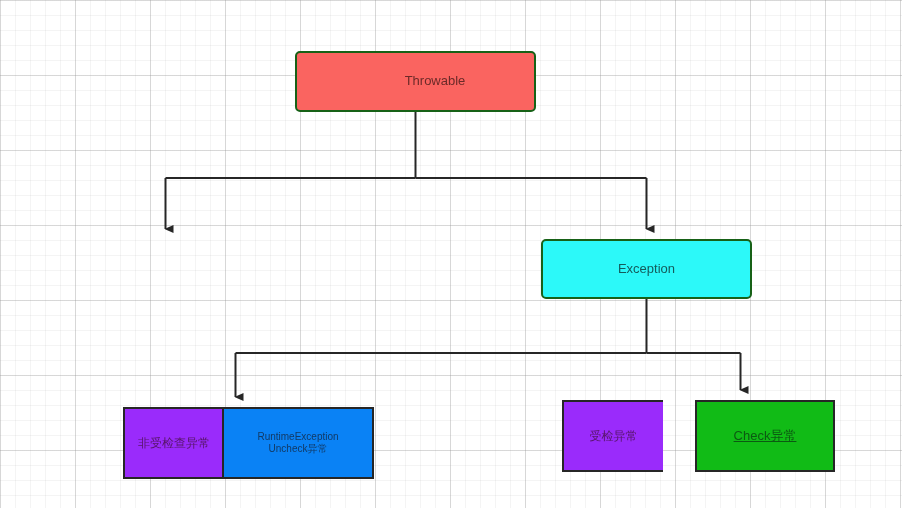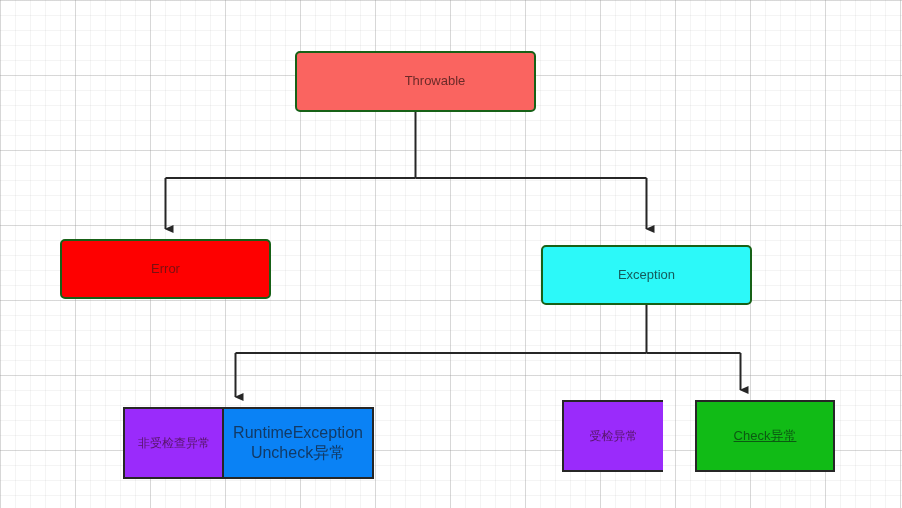--- a/index.html
+++ b/index.html
@@ -51,29 +51,29 @@
     border-style: solid;
     font-size: 13px;
   }
   .n-throwable {
     left: 295px; top: 51px; width: 241px; height: 61px;
   }
   .n-error {
     left: 60px; top: 239px; width: 211px; height: 60px;
   }
   .n-exception {
-    left: 541px; top: 245px; width: 211px; height: 60px;
+    left: 541px; top: 239px; width: 211px; height: 60px;
   }
   .n-unchecked-label {
     left: 123px; top: 407px; width: 100px; height: 72px;
     font-size: 12px;
   }
   .n-runtime {
     left: 222px; top: 407px; width: 152px; height: 72px;
-    font-size: 16px;
+    font-size: 10px;
   }
   .n-checked-label {
     left: 562px; top: 400px; width: 101px; height: 72px;
     font-size: 12px;
   }
   .n-check {
     left: 695px; top: 400px; width: 140px; height: 72px;
     font-size: 13px;
   }
 </style>
@@ -105,21 +105,20 @@
       <path d="M235.5,353 L235.5,397" stroke="#262626" stroke-width="2" fill="none" marker-end="url(#arrowhead)"></path>
     </g>
     <g>
       <path d="M646.5,353 L740.5,353" stroke="#262626" stroke-width="2" fill="none"></path>
       <path d="M740.5,353 L740.5,390" stroke="#262626" stroke-width="2" fill="none" marker-end="url(#arrowhead)"></path>
     </g>
   </svg>
 
   <div class="node rounded n-throwable" style="background:#fa6460; border-color:#176117; color:#6b2a28;padding-left:39px;">Throwable</div>
 
-  <div class="node rounded n-error" style="background:#fe0000; border-color:#176117; color:#7a1111;">Error</div>
 
   <div class="node rounded n-exception" style="background:#2cf9f9; border-color:#176117; color:#155b5b;">Exception</div>
 
   <div class="node sharp n-unchecked-label" style="background:#9a2bfb; border-color:#262626; color:#58166b; border-right-width:0;">非受检查异常</div>
 
   <div class="node sharp n-runtime" style="background:#0a82f5; border-color:#262626; color:#123a66;">RuntimeException
 Uncheck异常</div>
 
   <div class="node sharp n-checked-label" style="background:#9a2bfb; border-color:#262626; color:#58166b; border-right-width:0;">受检异常</div>
 

